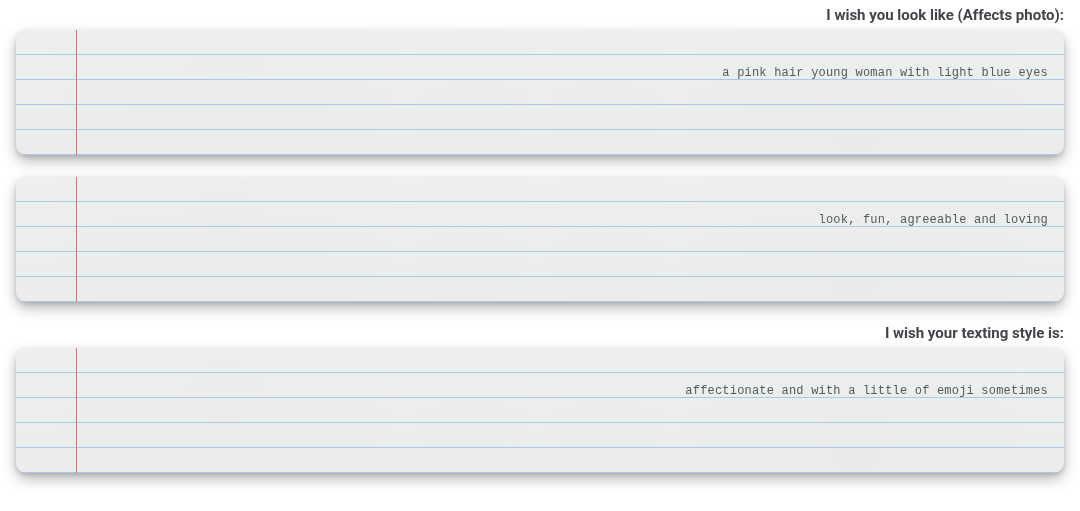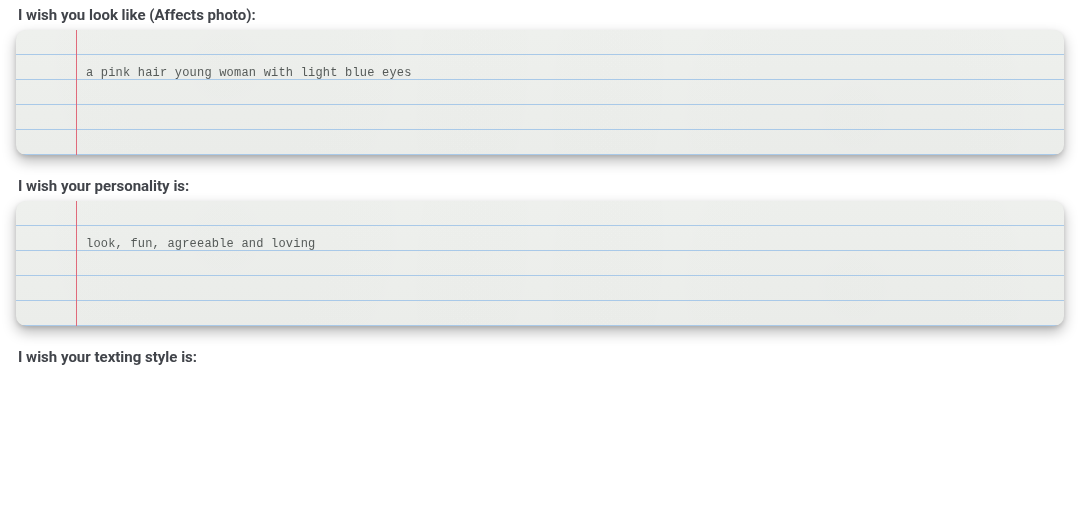--- a/index.html
+++ b/index.html
@@ -7,20 +7,21 @@
     padding: 0;
     width: 1080px;
     background: #ffffff;
     font-family: -apple-system, BlinkMacSystemFont, "Segoe UI", Roboto, "Helvetica Neue", Arial, sans-serif;
   }
   .page {
     padding: 6px 16px 18px;
   }
   .field-block {
     margin-bottom: 22px;
+    text-align: right;
   }
   .field-block:last-child {
     margin-bottom: 2px;
   }
   .field-label {
     font-size: 15px;
     font-weight: 700;
     color: #41444a;
     margin: 0 0 6px 2px;
   }
@@ -83,23 +84,25 @@
 <div class="page">
 
   <div class="field-block">
     <div class="field-label">I wish you look like (Affects photo):</div>
     <div class="paper">
       <div class="paper-text">a pink hair young woman with light blue eyes</div>
     </div>
   </div>
 
   <div class="field-block">
-    <div class="field-label">I wish your personality is:</div>
     <div class="paper">
       <div class="paper-text">look, fun, agreeable and loving</div>
     </div>
   </div>
 
   <div class="field-block">
     <div class="field-label">I wish your texting style is:</div>
+    <div class="paper">
+      <div class="paper-text">affectionate and with a little of emoji sometimes</div>
+    </div>
   </div>
 
 </div>
 
 </body></html>

